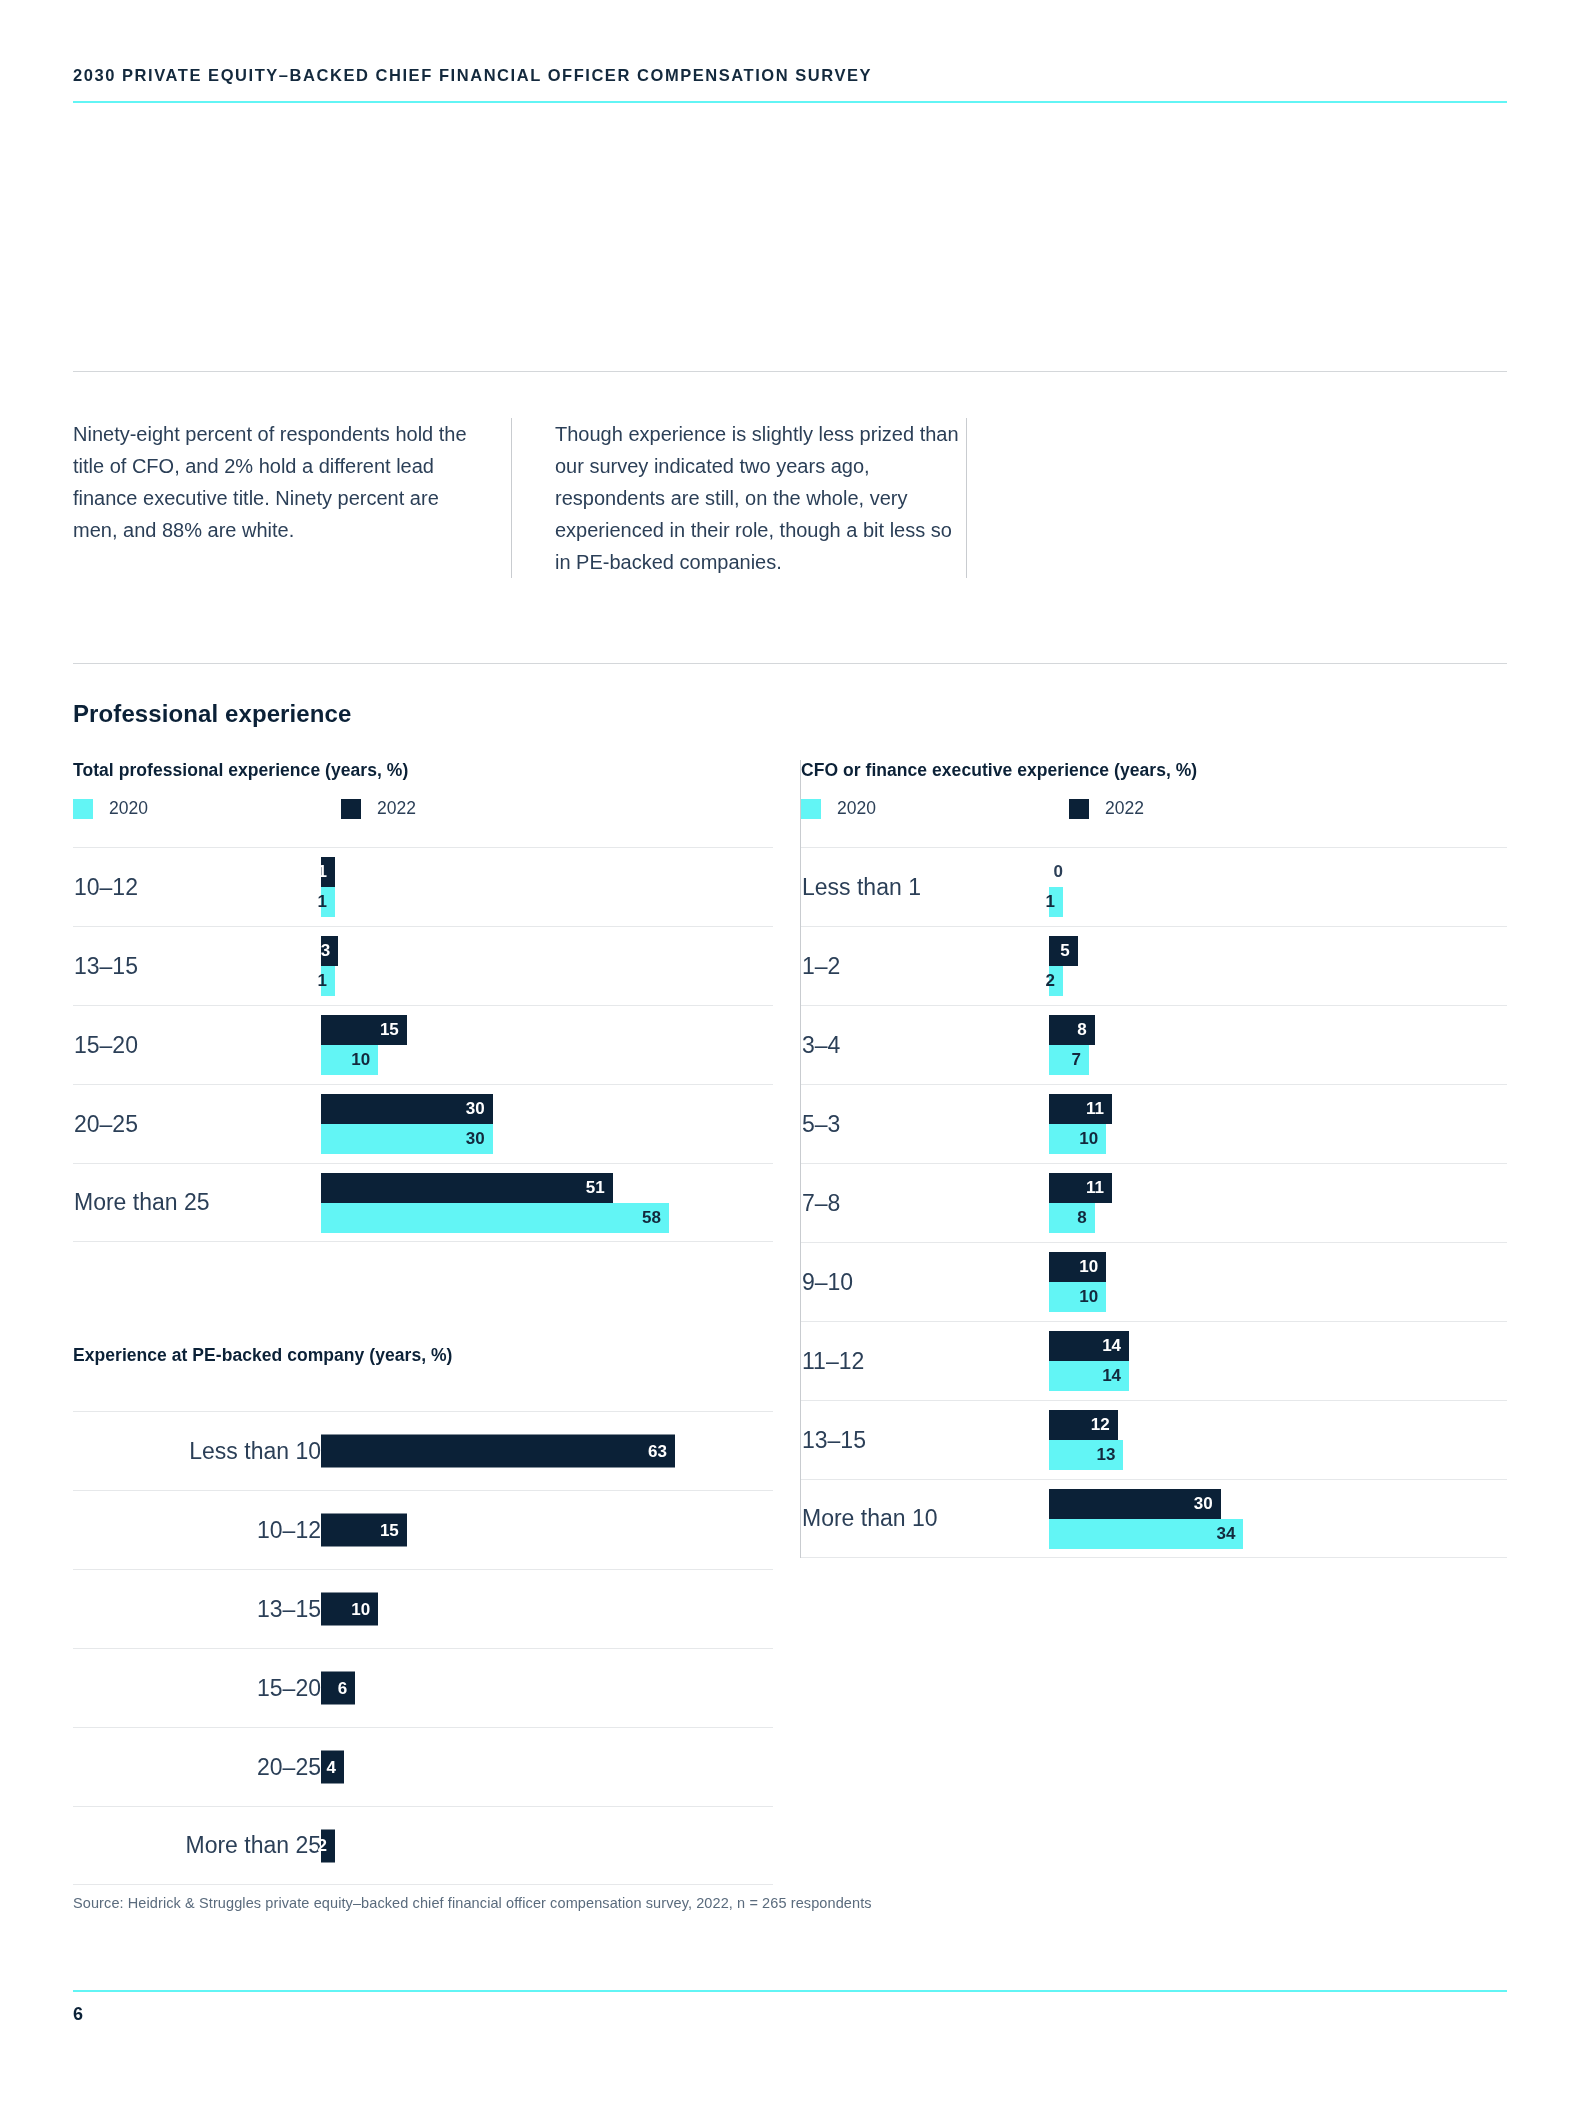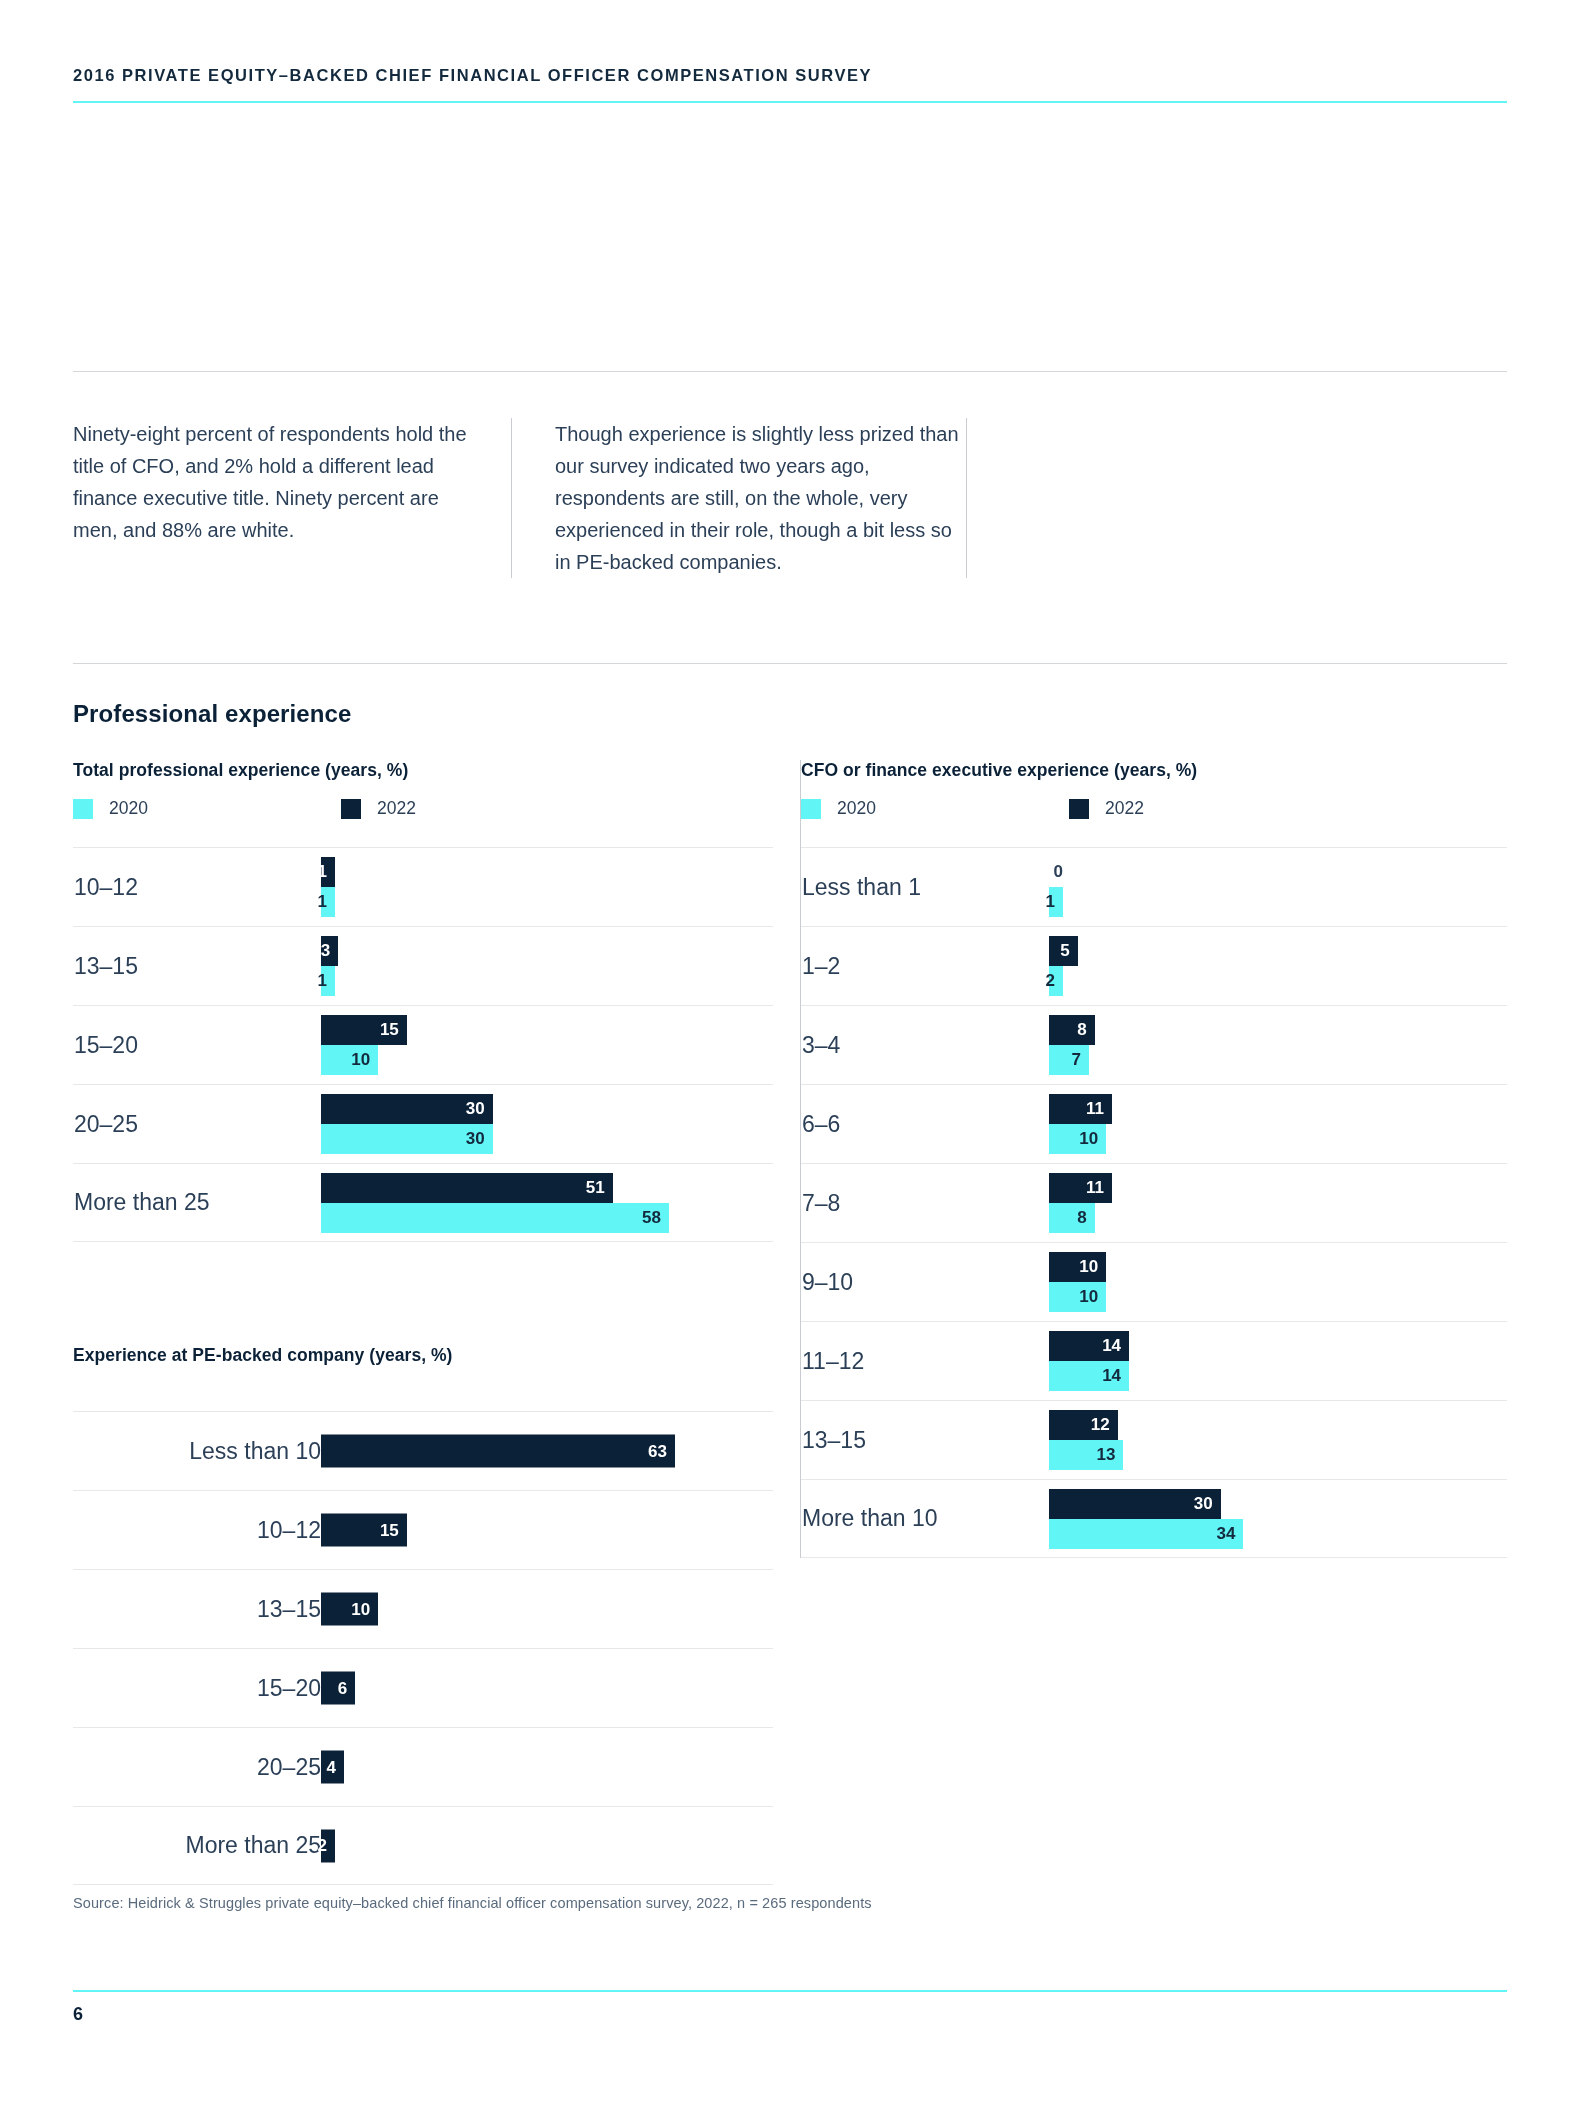--- a/index.html
+++ b/index.html
@@ -203,21 +203,21 @@
     font-weight: bold;
     color: #0b2137;
   }
 </style>
 </head>
 <body>
 
 <div class="page">
 
   <div class="doc-header">
-    <div class="doc-header-title">2016 PRIVATE EQUITY–BACKED CHIEF FINANCIAL OFFICER COMPENSATION SURVEY</div>
+    <div class="doc-header-title">2030 PRIVATE EQUITY–BACKED CHIEF FINANCIAL OFFICER COMPENSATION SURVEY</div>
   </div>
   <div class="header-rule"></div>
 
   <div class="intro-rule"></div>
 
   <div class="intro">
     <div class="intro-col left">
       <p>Ninety-eight percent of respondents hold the title of CFO, and 2% hold a different lead finance executive title. Ninety percent are men, and 88% are white.</p>
     </div>
     <div class="intro-col right">
@@ -357,21 +357,21 @@
                 <div class="bar dark" style="width: 45.76px;">
                   <span class="val">8</span>
                 </div>
                 <div class="bar cyan" style="width: 40.04px;">
                   <span class="val">7</span>
                 </div>
               </div>
             </div>
           </div>
           <div class="row">
-            <div class="row-label">6–6</div>
+            <div class="row-label">5–3</div>
             <div class="bars">
               <div class="barpair">
                 <div class="bar dark" style="width: 62.92px;">
                   <span class="val">11</span>
                 </div>
                 <div class="bar cyan" style="width: 57.2px;">
                   <span class="val">10</span>
                 </div>
               </div>
             </div>

